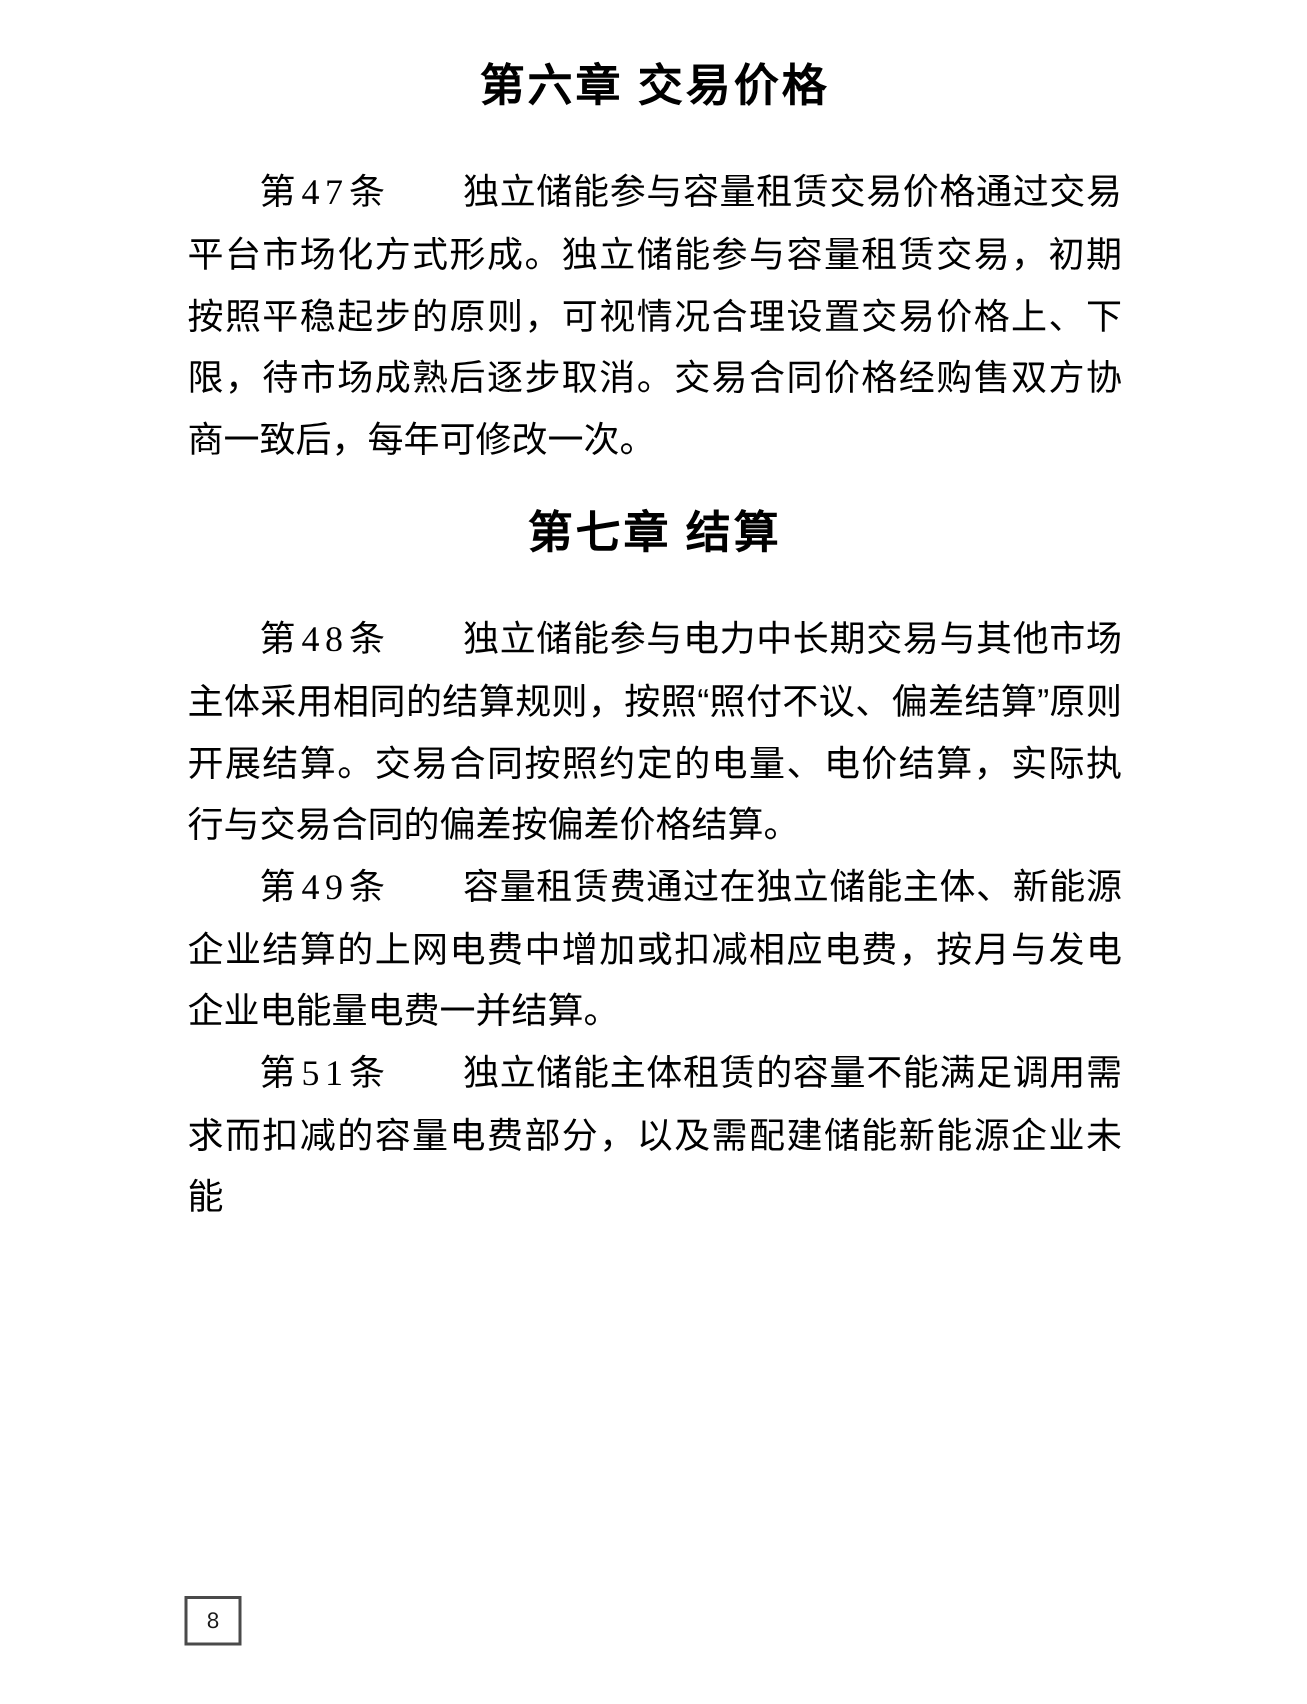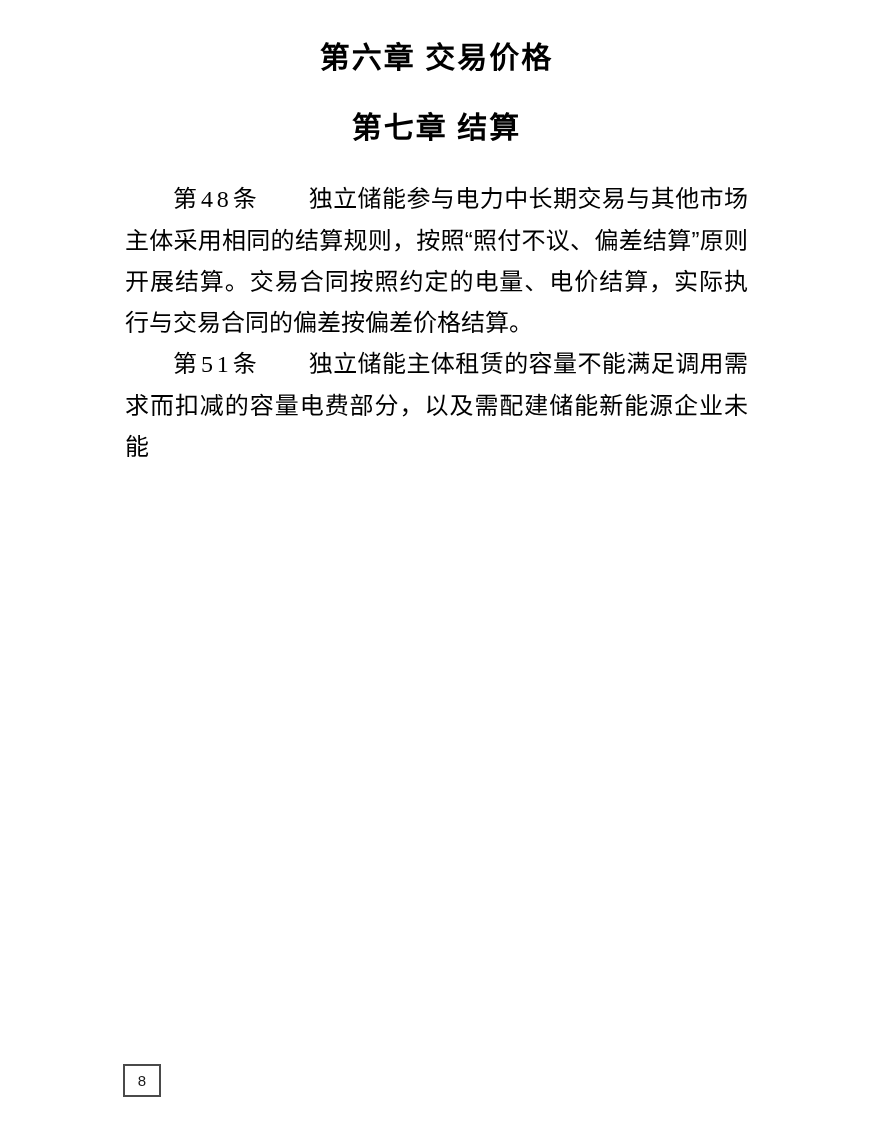--- a/index.html
+++ b/index.html
@@ -65,25 +65,27 @@
   }
 </style>
 </head>
 <body>
 
 <div class="page">
 
   <h1 class="chapter-title">第六章 交易价格</h1>
 
 
+  <p class="article"><span class="article-label">第47条</span><span>独立储能参与容量租赁交易价格通过交易平台市场化方式形成。独立储能参与容量租赁交易，初期按照平稳起步的原则，可视情况合理设置交易价格上、下限，待市场成熟后逐步取消。交易合同价格经购售双方协商一致后，每年可修改一次。</span></p>
 
   <h1 class="chapter-title second">第七章 结算</h1>
 
   <p class="article"><span class="article-label">第48条</span><span>独立储能参与电力中长期交易与其他市场主体采用相同的结算规则，按照“照付不议、偏差结算”原则开展结算。交易合同按照约定的电量、电价结算，实际执行与交易合同的偏差按偏差价格结算。</span></p>
 
+  <p class="article"><span class="article-label">第49条</span><span>容量租赁费通过在独立储能主体、新能源企业结算的上网电费中增加或扣减相应电费，按月与发电企业电能量电费一并结算。</span></p>
 
 
   <p class="article"><span class="article-label">第51条</span><span>独立储能主体租赁的容量不能满足调用需求而扣减的容量电费部分，以及需配建储能新能源企业未能</span></p>
 
   <div class="pagenum-box">
     <span class="pagenum">8</span>
   </div>
 
 </div>
 

